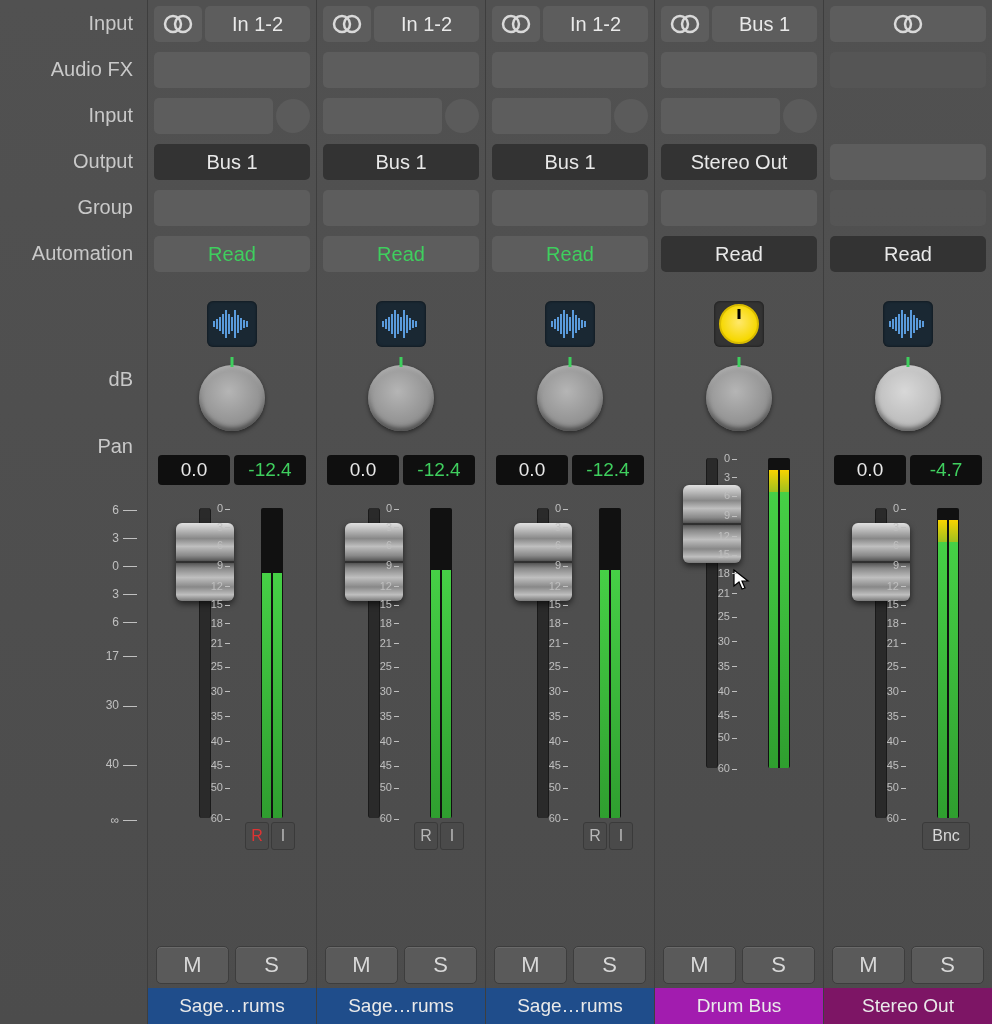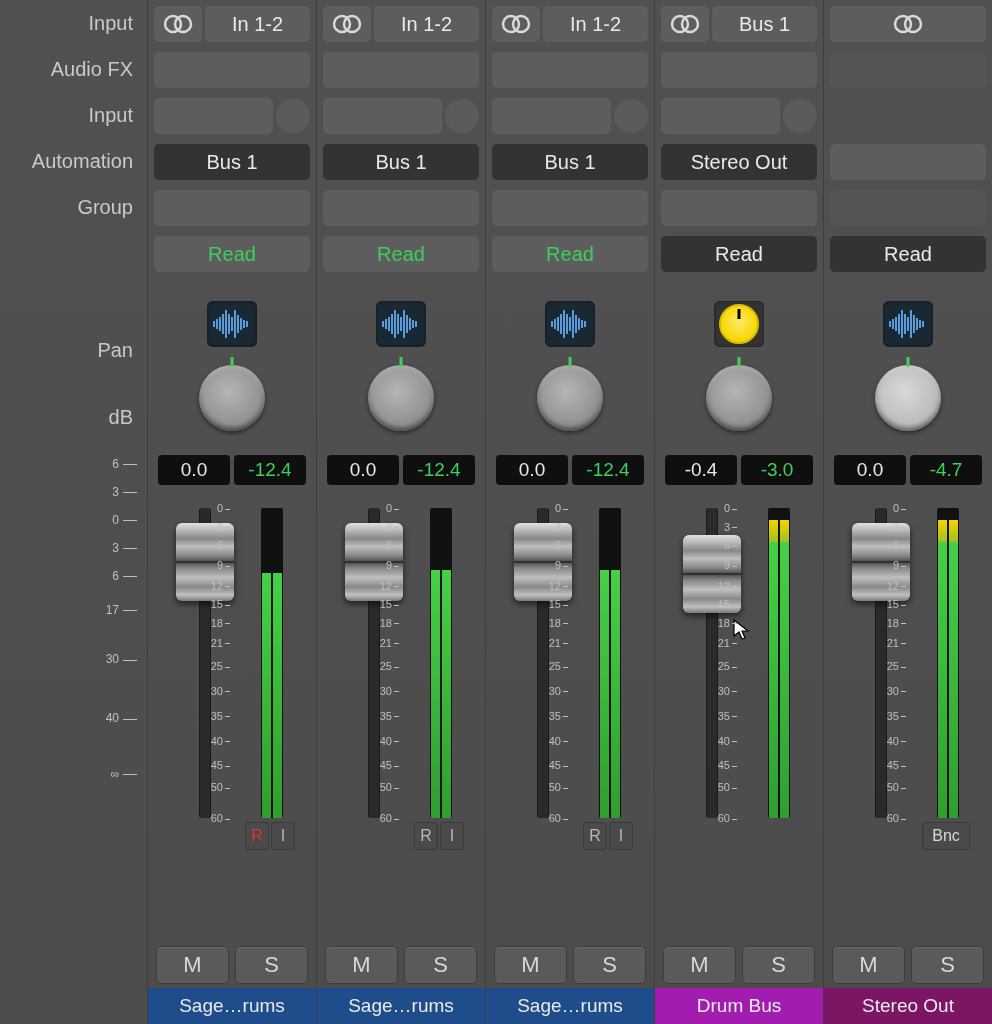--- a/index.html
+++ b/index.html
@@ -70,25 +70,26 @@
 .left-scale .ls::after{content:"";display:inline-block;width:14px;height:1px;background:#c0c0c0;margin-left:4px;vertical-align:middle;}
 </style>
 </head>
 <body>
 
 <div class="mixer" id="mixer">
 <div class="labels">
   <div class="row lbl-input">Input</div>
   <div class="row lbl-fx">Audio FX</div>
   <div class="row lbl-sends">Input</div>
+  <div class="row lbl-output">Output</div>
+  <div class="row lbl-group">Group</div>
   <div class="row lbl-auto">Automation</div>
-  <div class="row lbl-group">Group</div>
   <div class="row lbl-icon"></div>
+  <div class="row lbl-db">dB</div>
   <div class="row lbl-pan">Pan</div>
-  <div class="row lbl-db">dB</div>
   <div class="row lbl-fader">
     <div class="left-scale">
           <div class="ls" style="top:0%">6</div>
           <div class="ls" style="top:9%">3</div>
           <div class="ls" style="top:18%">0</div>
           <div class="ls" style="top:27%">3</div>
           <div class="ls" style="top:36%">6</div>
           <div class="ls" style="top:47%">17</div>
           <div class="ls" style="top:63%">30</div>
           <div class="ls" style="top:82%">40</div>
@@ -460,28 +461,20 @@
         </div>
       </div>
     <div class="icon-row">
         <div class="icon-box yellow">
           <div class="yellow-knob"></div>
         </div>
       </div>
     <div class="pan-row">
         <div class="pan-knob"></div>
       </div>
-    <div class="db-row">
-        <div class="db-box fader-val">
-          <span>-0.4</span>
-        </div>
-    <div class="db-box meter-val">
-          <span>-3.0</span>
-        </div>
-      </div>
     <div class="fader-section">
       <div class="fader-col">
         <div class="fader-track">
           <div class="fader-cap" style="top:27px"></div>
         </div>
         <div class="cursor" style="left:68px;top:110px">
             <svg width="24" height="24" viewBox="0 0 24 24">
               <path d="M3 2 L3 18 L8 14 L11 21 L14 20 L11 13 L17 13 Z" fill="#fff" stroke="#000" stroke-width="1.2"></path>
             </svg>
           </div>

